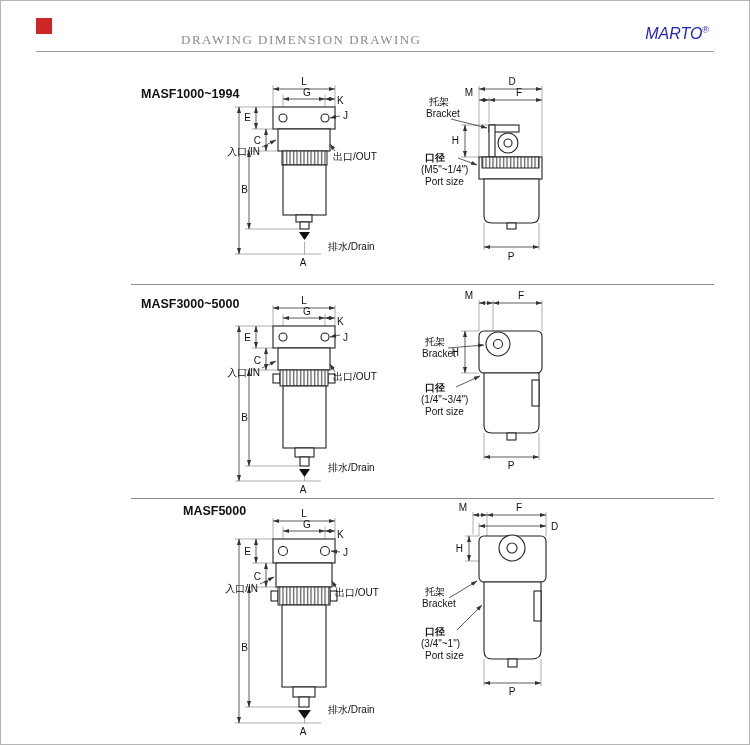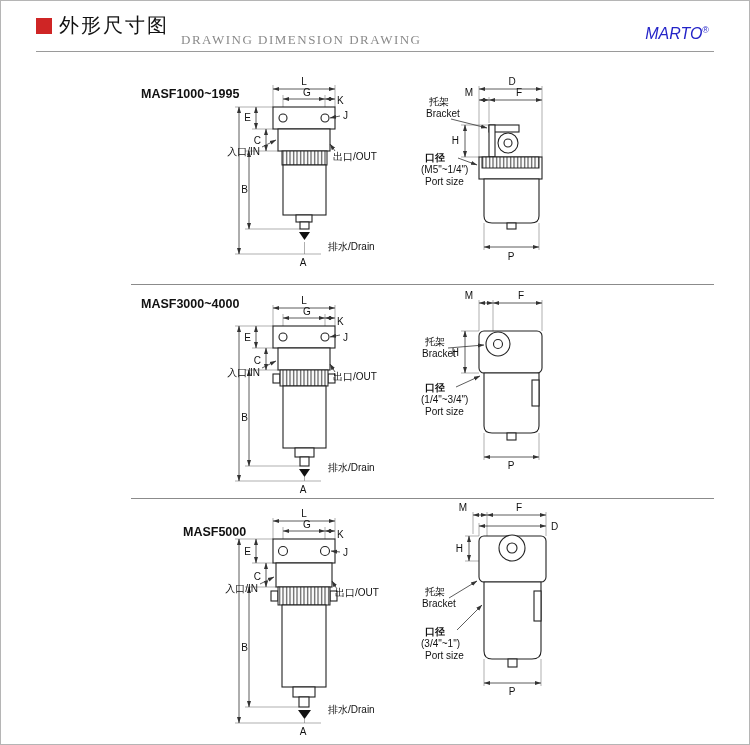--- a/index.html
+++ b/index.html
@@ -10,21 +10,21 @@
   .title-cn{position:absolute;left:58px;top:11px;font-size:20px;color:#111;letter-spacing:2px;}
   .subtitle{position:absolute;left:180px;top:31px;font-family:"Liberation Serif",serif;font-size:13px;
             color:#8a8a8a;letter-spacing:1.5px;}
   .brand{position:absolute;right:40px;top:24px;font-size:16px;font-weight:normal;font-style:italic;color:#2424c8;}
   .brand sup{font-size:9px;font-style:normal;}
   .header-rule{position:absolute;left:35px;top:50px;width:678px;height:1px;background:#9a9a9a;}
   
   .section{position:absolute;left:130px;width:585px;}
   #sec1{top:60px;height:223px;} #sec2{top:284px;height:213px;} #sec3{top:498px;height:246px;}
   .model{position:absolute;left:10px;font-size:12.5px;font-weight:bold;color:#111;}
-  #sec1 .model{top:26px;} #sec2 .model{top:12px;} #sec3 .model{top:26px;padding-left:42px;}
+  #sec1 .model{top:26px;} #sec2 .model{top:12px;} #sec3 .model{top:5px;padding-left:42px;}
   .divider{position:absolute;left:130px;width:583px;height:1px;background:#8b8b8b;}
   #div1{top:283px;} #div2{top:497px;}
   svg.drawing{position:absolute;left:0;top:0;}
   
   svg .ext line{stroke:#787878;stroke-width:0.6;}
   svg .dim line{stroke:#333;stroke-width:0.8;marker-start:url(#ar);marker-end:url(#ar);}
   svg .ld line{stroke:#333;stroke-width:0.8;marker-end:url(#ar);}
   .s{fill:#fff;stroke:#222;stroke-width:1.1;}
   .ht{fill:url(#ht);stroke:#222;stroke-width:1;}
   .solid{fill:#111;stroke:none;}
@@ -42,30 +42,29 @@
         <path d="M0,1.8 L10,5 L0,8.2 Z" fill="#333"></path>
       </marker>
       <pattern id="ht" width="3.5" height="8" patternUnits="userSpaceOnUse">
         <rect width="3.5" height="8" fill="#ffffff"></rect>
         <line x1="1.6" y1="0" x2="1.6" y2="8" stroke="#333" stroke-width="1"></line>
       </pattern>
     </defs>
   </svg>
 
   <span class="red-square"></span>
-  <span class="title-cn">外形尺寸图</span>
   <span class="subtitle">DRAWING DIMENSION DRAWING</span>
   <span class="brand"><span>MARTO</span><sup>®</sup></span>
   <div class="header-rule"></div>
 
   <div class="divider" id="div1"></div>
   <div class="divider" id="div2"></div>
 
   <div class="section" id="sec1">
-    <div class="model">MASF1000~1995</div>
+    <div class="model">MASF1000~1994</div>
     <svg class="drawing" width="585" height="223" viewBox="0 0 585 223">
 
       <g>
         <g class="ext">
           <line x1="142" y1="46" x2="142" y2="24"></line>
             <line x1="204" y1="46" x2="204" y2="24"></line>
           <line x1="152" y1="53" x2="152" y2="34"></line>
             <line x1="194" y1="53" x2="194" y2="34"></line>
           <line x1="142" y1="46" x2="104" y2="46"></line>
             <line x1="142" y1="68" x2="121" y2="68"></line>
@@ -151,21 +150,21 @@
         <text x="295" y="56">Bracket</text>
         <text class="b" x="294" y="100">口径</text>
         <text x="290" y="112">(M5"~1/4")</text>
         <text x="294" y="124">Port size</text>
         <text x="380" y="199" text-anchor="middle">P</text>
       </g>
     </svg>
   </div>
 
   <div class="section" id="sec2">
-    <div class="model">MASF3000~4000</div>
+    <div class="model">MASF3000~5000</div>
     <svg class="drawing" width="585" height="213" viewBox="0 0 585 213">
 
       <g>
         <g class="ext">
           <line x1="142" y1="41" x2="142" y2="20"></line>
             <line x1="204" y1="41" x2="204" y2="20"></line>
           <line x1="152" y1="49" x2="152" y2="29"></line>
             <line x1="194" y1="49" x2="194" y2="29"></line>
           <line x1="142" y1="41" x2="104" y2="41"></line>
             <line x1="142" y1="63" x2="121" y2="63"></line>

